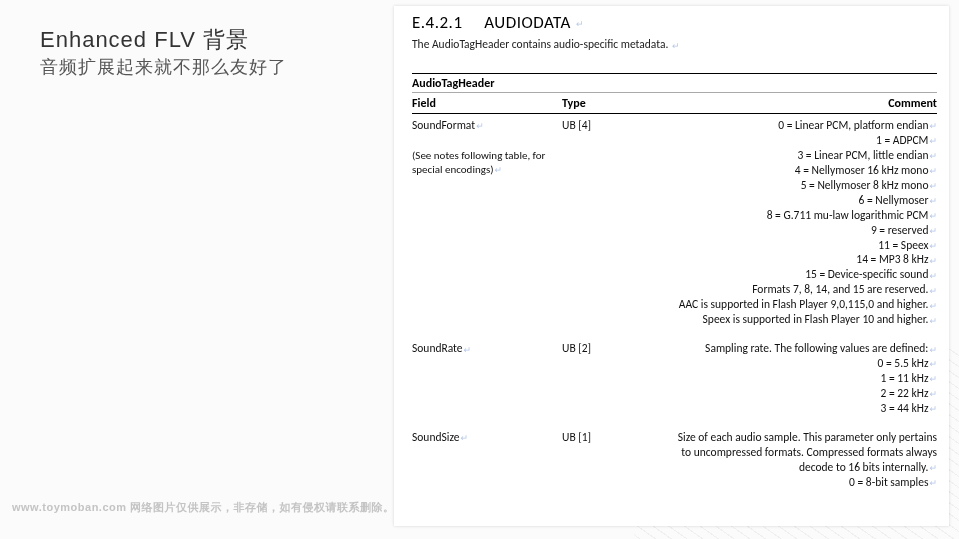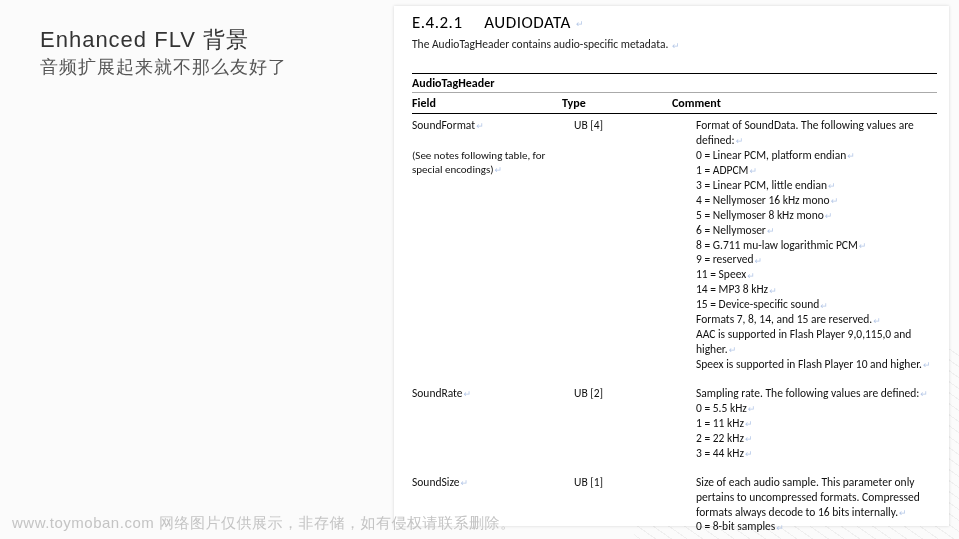--- a/index.html
+++ b/index.html
@@ -78,44 +78,44 @@
     }
     .header-row {
       display: flex;
       font-size: 12px;
       font-weight: 700;
       border-bottom: 1.5px solid #000;
       padding: 3px 0;
     }
     .col-field { width: 150px; flex-shrink: 0; }
     .col-type  { width: 110px; flex-shrink: 0; }
-    .col-comment { flex: 1; }
+    .col-comment { flex: 1; text-align: right; }
     .data-row {
       display: flex;
       font-size: 11.5px;
       color: #111;
       padding: 4px 0 10px 0;
       line-height: 1.3;
-      gap: 12px;
     }
     .comment-lines div { margin-bottom: 0; }
     .pmark { color: #b7c9e8; font-size: 9px; vertical-align: middle; margin-left: 1px; }
     .field-note {
       font-size: 11px;
       color: #111;
       margin-top: 16px;
       line-height: 1.25;
     }
     .footer-mark {
       position: absolute;
       left: 12px;
-      bottom: 6px;
-      font-size: 15px;
+      bottom: 24px;
+      font-size: 11px;
       color: #c4c4c4;
       letter-spacing: 0.5px;
+      font-weight: bold;
     }
   </style>
 </head>
 <body>
 
 <div class="bg-pattern"></div>
 
 <div class="left-pane">
   <div class="page-title">Enhanced FLV 背景</div>
   <div class="subtitle">音频扩展起来就不那么友好了</div>
@@ -136,21 +136,20 @@
   <div class="header-row">
     <div class="col-field">Field</div>
     <div class="col-type">Type</div>
     <div class="col-comment">Comment</div>
   </div>
   <div id="rows-container">
       <div class="data-row">
         <div class="col-field">SoundFormat<span class="pmark">↵</span><div class="field-note">(See notes following table, for special encodings)<span class="pmark">↵</span></div></div>
         <div class="col-type">UB [4]</div>
         <div class="col-comment comment-lines">
-          <div>Format of SoundData. The following values are defined:<span class="pmark">↵</span></div>
           <div>0 = Linear PCM, platform endian<span class="pmark">↵</span></div>
           <div>1 = ADPCM<span class="pmark">↵</span></div>
           <div>3 = Linear PCM, little endian<span class="pmark">↵</span></div>
           <div>4 = Nellymoser 16 kHz mono<span class="pmark">↵</span></div>
           <div>5 = Nellymoser 8 kHz mono<span class="pmark">↵</span></div>
           <div>6 = Nellymoser<span class="pmark">↵</span></div>
           <div>8 = G.711 mu-law logarithmic PCM<span class="pmark">↵</span></div>
           <div>9 = reserved<span class="pmark">↵</span></div>
           <div>11 = Speex<span class="pmark">↵</span></div>
           <div>14 = MP3 8 kHz<span class="pmark">↵</span></div>

